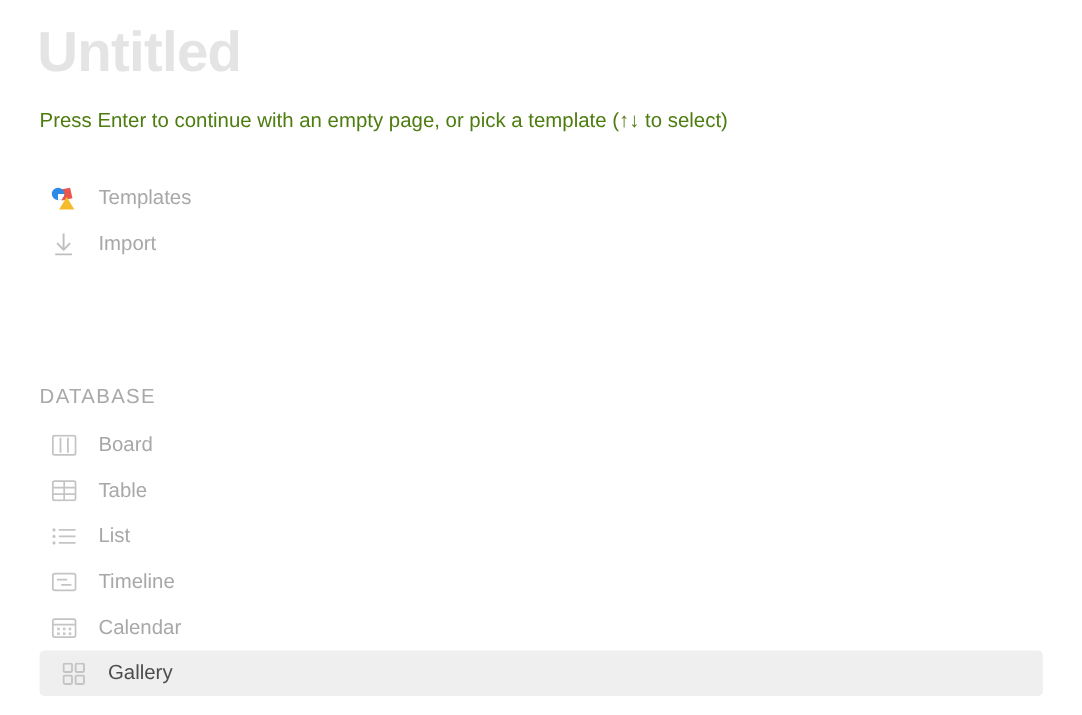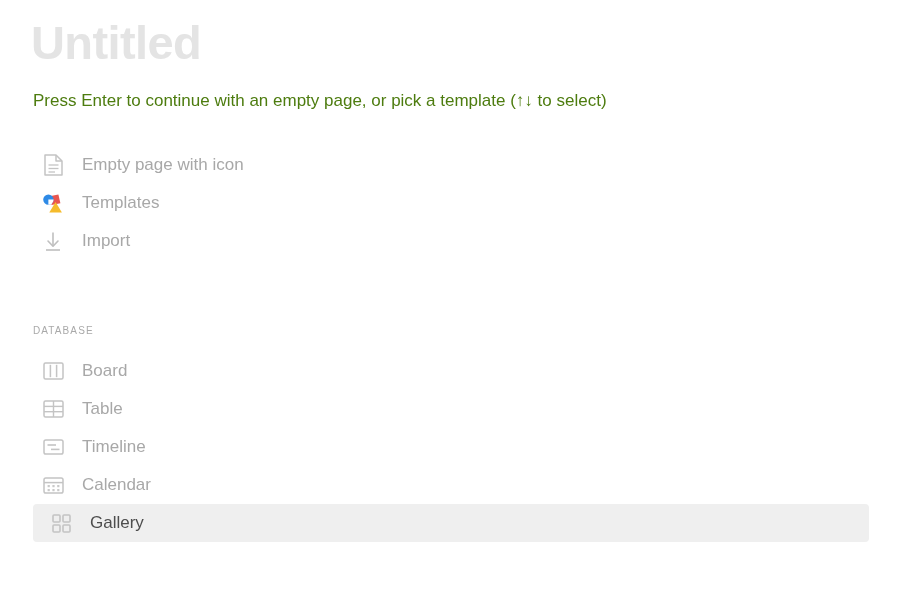--- a/index.html
+++ b/index.html
@@ -90,50 +90,38 @@
   }
   .option-row.is-selected .option-label {
     color: #4d4d4d;
   }
 
   
   .section-header {
     position: absolute;
     left: 33px;
     top: 323px;
-    font-size: 10px;
+    font-size: 17px;
     letter-spacing: 1.1px;
     color: #a9a9a9;
     text-transform: uppercase;
     line-height: 16px;
   }
 </style>
 </head>
 <body>
 
 <div class="page">
 
   <div class="page-title">Untitled</div>
 
   <div class="page-hint">Press Enter to continue with an empty page, or pick a template (↑↓ to select)</div>
 
   <div class="option-list list-basic">
 
-    <div class="option-row">
-      <span class="option-icon">
-        <svg width="19" height="22" viewBox="0 0 19 22">
-          <path d="M1 1 H12 L18 7 V21 H1 Z" fill="none" stroke="#c4c4c4" stroke-width="1.5" stroke-linejoin="round"></path>
-          <path d="M12 1 V7 H18" fill="none" stroke="#c4c4c4" stroke-width="1.5" stroke-linejoin="round"></path>
-          <line x1="4.5" y1="11" x2="14.5" y2="11" stroke="#c4c4c4" stroke-width="1.3"></line>
-          <line x1="4.5" y1="14.5" x2="14.5" y2="14.5" stroke="#c4c4c4" stroke-width="1.3"></line>
-          <line x1="4.5" y1="18" x2="11" y2="18" stroke="#c4c4c4" stroke-width="1.3"></line>
-        </svg>
-      </span>
-      <span class="option-label">Empty page with icon</span>
-    </div>
 
 
     <div class="option-row">
       <span class="option-icon">
         <svg width="22" height="21" viewBox="0 0 22 21">
           <path d="M7.6 3.2 L16.4 1.4 L18.4 10.2 L9.6 12.1 Z" fill="#e8564f"></path>
           <path d="M1.2 6.6 a5.2 5.2 0 1 0 10.4 0 a5.2 5.2 0 1 0 -10.4 0" fill="#2e8ae6"></path>
           <path d="M6.4 6.6 h5.2 a5.2 5.2 0 0 1 -5.2 5.2 Z" fill="#ffffff"></path>
           <path d="M13.6 9.0 L19.9 19.6 H7.3 Z" fill="#f5bb2b"></path>
         </svg>
@@ -174,20 +162,33 @@
         <svg width="21" height="18" viewBox="0 0 21 18">
           <rect x="1" y="1" width="19" height="16" rx="1.5" fill="none" stroke="#c4c4c4" stroke-width="1.5"></rect>
           <line x1="1" y1="6.4" x2="20" y2="6.4" stroke="#c4c4c4" stroke-width="1.4"></line>
           <line x1="1" y1="11.7" x2="20" y2="11.7" stroke="#c4c4c4" stroke-width="1.4"></line>
           <line x1="10.5" y1="1" x2="10.5" y2="17" stroke="#c4c4c4" stroke-width="1.4"></line>
         </svg>
       </span>
       <span class="option-label">Table</span>
     </div>
 
+    <div class="option-row">
+      <span class="option-icon">
+        <svg width="21" height="16" viewBox="0 0 21 16">
+          <circle cx="2" cy="2.6" r="1.3" fill="#c4c4c4"></circle>
+          <circle cx="2" cy="8" r="1.3" fill="#c4c4c4"></circle>
+          <circle cx="2" cy="13.4" r="1.3" fill="#c4c4c4"></circle>
+          <line x1="6" y1="2.6" x2="20" y2="2.6" stroke="#c4c4c4" stroke-width="1.5"></line>
+          <line x1="6" y1="8" x2="20" y2="8" stroke="#c4c4c4" stroke-width="1.5"></line>
+          <line x1="6" y1="13.4" x2="20" y2="13.4" stroke="#c4c4c4" stroke-width="1.5"></line>
+        </svg>
+      </span>
+      <span class="option-label">List</span>
+    </div>
 
     <div class="option-row">
       <span class="option-icon">
         <svg width="21" height="18" viewBox="0 0 21 18">
           <rect x="1" y="2" width="19" height="14" rx="1.8" fill="none" stroke="#c4c4c4" stroke-width="1.5"></rect>
           <line x1="4.5" y1="7" x2="13" y2="7" stroke="#c4c4c4" stroke-width="1.6"></line>
           <line x1="8" y1="11.4" x2="16.5" y2="11.4" stroke="#c4c4c4" stroke-width="1.6"></line>
         </svg>
       </span>
       <span class="option-label">Timeline</span>

